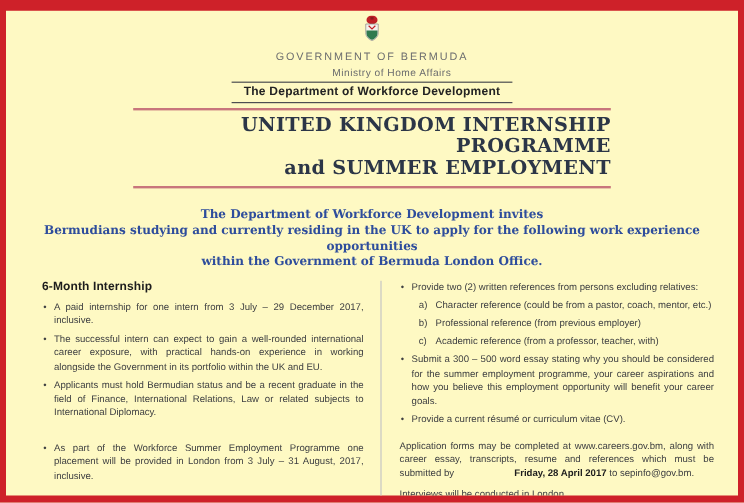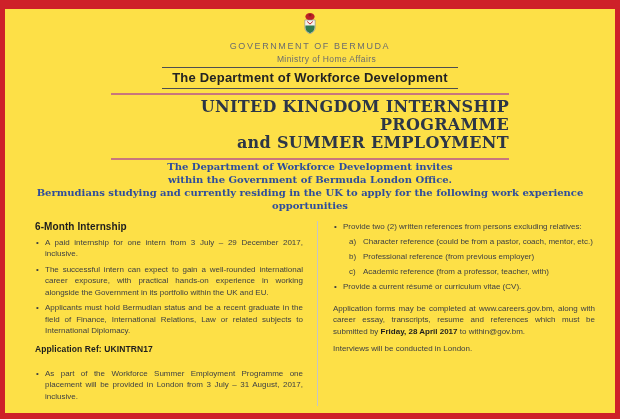--- a/index.html
+++ b/index.html
@@ -1,54 +1,54 @@
 <!DOCTYPE html>
 <html><head>
 <meta charset="utf-8">
 <style>
   * { margin:0; padding:0; box-sizing:border-box; }
   html,body { background:#e9e9e9; }
   .page {
     position:relative;
     width:620px; height:419px;
-    background:#fde047;
+    background:#fef9c3;
     border-top:9px solid #ce2129;
     border-left:5px solid #ce2129;
     border-right:5px solid #ce2129;
     border-bottom:6px solid #ce2129;
     font-family:"Liberation Sans", sans-serif;
     color:#3f4042;
     overflow:hidden;
   }
   
   .header { text-align:center; padding-top:4px; }
   .crest { display:inline-block; height:22px; }
   .gov-line {
     margin-top:2px; font-size:9px; letter-spacing:1.6px;
     color:#6b6c6e;
   }
   .ministry-line { margin-top:3px; font-size:8.5px; color:#6b6c6e; letter-spacing:0.4px;margin-left:33px; }
   .dept-line {
     display:inline-block; margin-top:3px; padding:2px 10px 2.5px;
     border-top:1px solid #4d4e50; border-bottom:1px solid #4d4e50;
-    font-size:13px; font-weight:bold; color:#232323; letter-spacing:0.2px;
+    font-size:10px; font-weight:bold; color:#232323; letter-spacing:0.2px;
   }
   
   .title-block {
     width:398px; margin:4px auto 0; text-align:right;
     border-top:2px solid #c8767c; border-bottom:2px solid #c8767c;
     padding:3px 0 5px;
   }
   .title-line {
     font-family:"DejaVu Serif", serif; font-weight:bold;
     font-size:16px; line-height:1.15; color:#2c3647; letter-spacing:0.3px;
   }
   
   .intro {
-    margin-top:0; text-align:center;
+    margin-top:16px; text-align:center;
     font-family:"DejaVu Serif", serif; font-weight:bold;
     font-size:10px; line-height:13px; color:#2e4d9c;
   }
   
   .columns { display:flex; margin-top:9px; padding:0 20px 0 30px; }
   .col-left {
     width:283px; padding-right:14px;
     border-right:1px solid #c6c6c6;
   }
   .col-right { flex:1; padding-left:15px; }
@@ -56,21 +56,21 @@
   .bullet {
     position:relative; padding-left:10px; margin-bottom:4px;
     font-size:8px; line-height:11.5px; text-align:justify;
   }
   .bullet::before { content:"\2022"; position:absolute; left:1px; top:0; color:#3f4042; }
   .lettered { display:flex; padding-left:16px; margin-bottom:3.5px; font-size:8px; line-height:11.5px; }
   .letter-prefix { width:14px; flex:0 0 14px; }
   .app-ref { font-size:8.5px; font-weight:bold; color:#1d1d1d; margin-top:7px; letter-spacing:0.1px; }
   .spacer-lg { height:14px; }
   .para { font-size:8px; line-height:11.5px; text-align:justify; margin-top:10px; }
-  .para b { color:#1d1d1d; }
+  .para b { color:#1d1d1d;margin-left:48px; }
   .interviews { margin-top:6px; }
 </style>
 </head>
 <body>
 
 <div class="page">
 
   <div class="header">
     <svg class="crest" width="16" height="22" viewBox="0 0 16 22">
       <ellipse cx="8" cy="3.6" rx="4.6" ry="3.6" fill="#bf2026"></ellipse>
@@ -86,32 +86,31 @@
     </div>
   </div>
 
   <div class="title-block">
     <div class="title-line">UNITED KINGDOM INTERNSHIP PROGRAMME</div>
     <div class="title-line">and SUMMER EMPLOYMENT</div>
   </div>
 
   <div class="intro">
     <div>The Department of Workforce Development invites</div>
+    <div>Bermudians studying and currently residing in the UK to apply for the following work experience opportunities</div>
     <div>within the Government of Bermuda London Office.</div>
-    <div>Bermudians studying and currently residing in the UK to apply for the following work experience opportunities</div>
   </div>
 
   <div class="columns">
 
     <div class="col-left">
       <div class="body-h">6-Month Internship</div>
       <div class="bullet">A paid internship for one intern from 3 July – 29 December 2017, inclusive.</div>
       <div class="bullet">The successful intern can expect to gain a well-rounded international career exposure, with practical hands-on experience in working alongside the Government in its portfolio within the UK and EU.</div>
       <div class="bullet">Applicants must hold Bermudian status and be a recent graduate in the field of Finance, International Relations, Law or related subjects to International Diplomacy.</div>
-      <div class="app-ref">Application Ref: UKINTRN17</div>
 
       <div class="spacer-lg"></div>
 
       <div class="bullet">As part of the Workforce Summer Employment Programme one placement will be provided in London from 3 July – 31 August, 2017, inclusive.</div>
 
     </div>
 
     <div class="col-right">
       <div class="bullet">Provide two (2) written references from persons excluding relatives:</div>
 
@@ -121,25 +120,26 @@
       </div>
       <div class="lettered">
         <span class="letter-prefix">b)</span>
         <span>Professional reference (from previous employer)</span>
       </div>
       <div class="lettered">
         <span class="letter-prefix">c)</span>
         <span>Academic reference (from a professor, teacher, with)</span>
       </div>
 
+      <div class="bullet">Submit a 300 – 500 word essay stating why you should be considered for the summer employment programme, your career aspirations and how you believe this employment opportunity will benefit your career goals.</div>
       <div class="bullet">Provide a current résumé or curriculum vitae (CV).</div>
 
 
       <div class="para">
-        <span>Application forms may be completed at www.careers.gov.bm, along with career essay, transcripts, resume and references which must be submitted by </span><b>Friday, 28 April 2017</b><span> to within@gov.bm.</span>
+        <span>Application forms may be completed at www.careers.gov.bm, along with career essay, transcripts, resume and references which must be submitted by </span><b>Friday, 28 April 2017</b><span> to sepinfo@gov.bm.</span>
       </div>
 
       <div class="para interviews">Interviews will be conducted in London.</div>
 
     </div>
 
   </div>
 
 </div>
 

